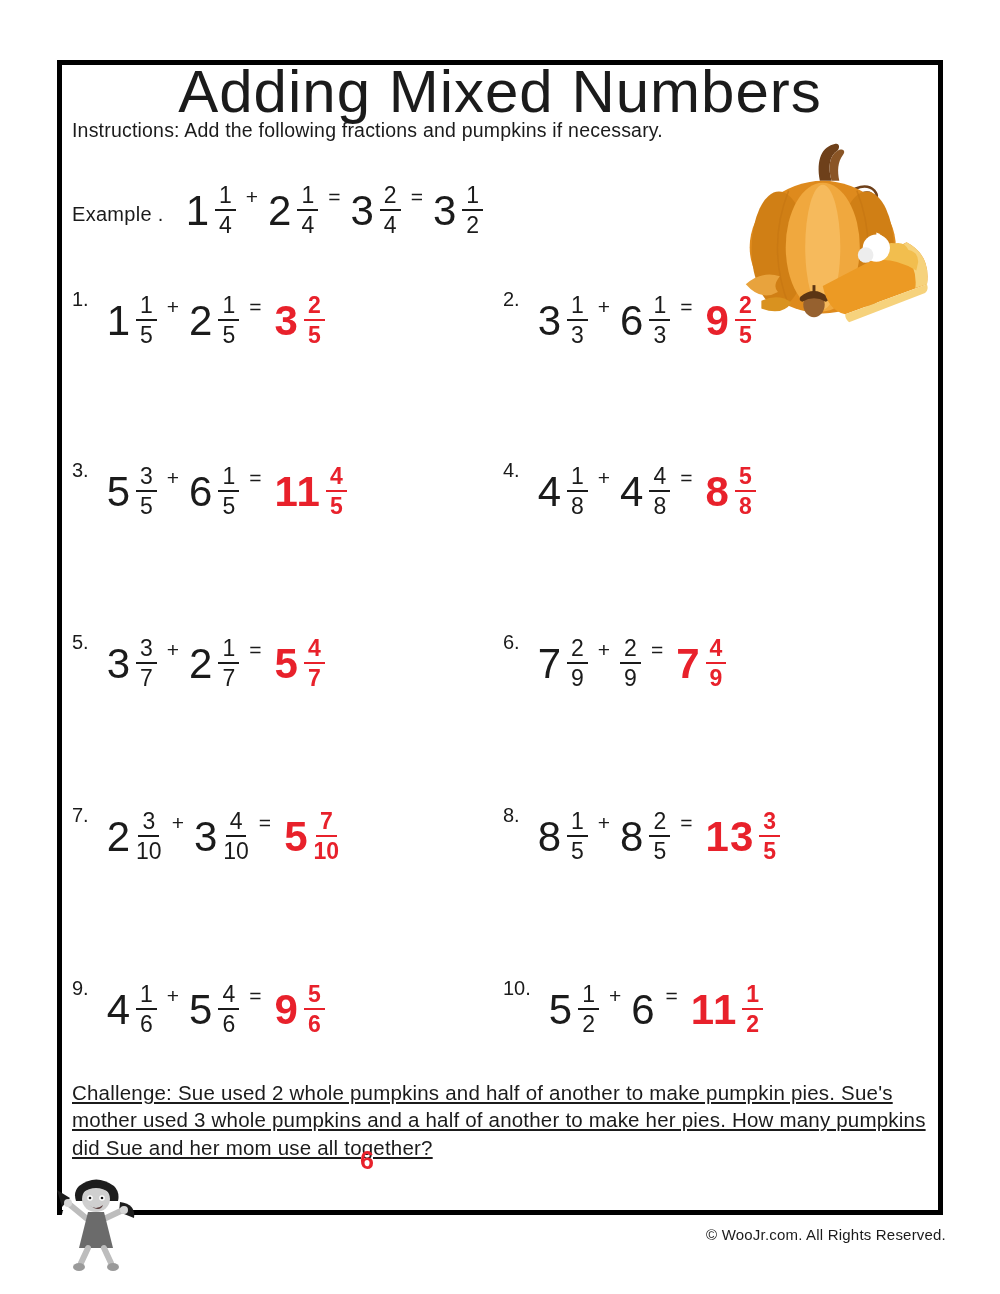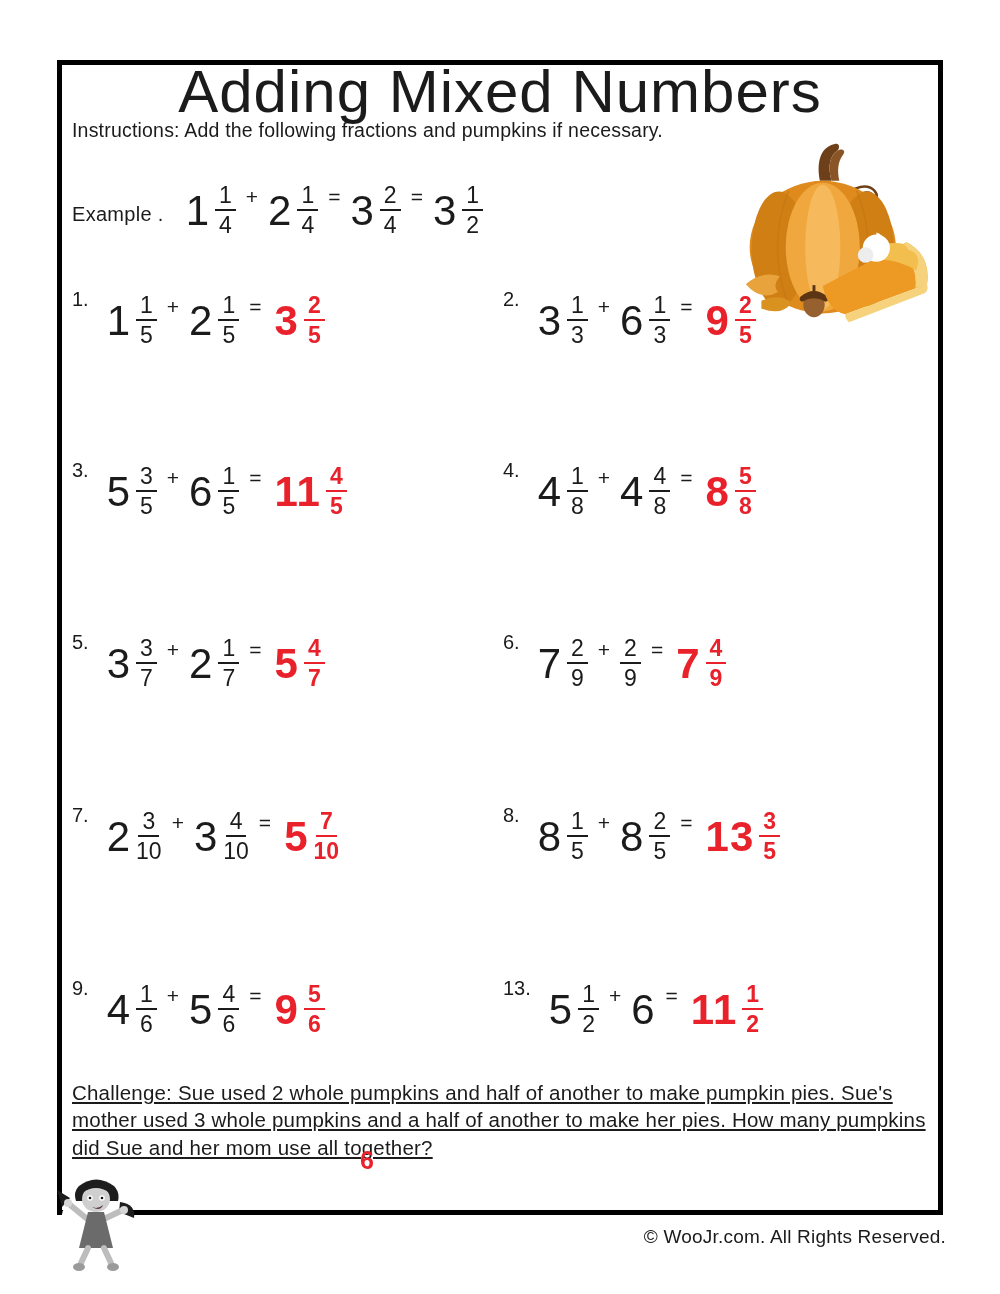--- a/index.html
+++ b/index.html
@@ -37,21 +37,21 @@
   .problem .expr{margin-top:6px;}
   .pos-1{left:72px;top:288px}  .pos-2{left:503px;top:288px}
   .pos-3{left:72px;top:459px}  .pos-4{left:503px;top:459px}
   .pos-5{left:72px;top:631px}  .pos-6{left:503px;top:631px}
   .pos-7{left:72px;top:804px}  .pos-8{left:503px;top:804px}
   .pos-9{left:72px;top:977px}  .pos-10{left:503px;top:977px}
 
   .challenge{position:absolute;left:72px;top:1079px;width:885px;font-size:20.5px;line-height:1.33;letter-spacing:.2px;text-decoration:underline;}
   .challenge-answer{position:absolute;left:360px;top:1146px;font-size:25px;font-weight:700;color:var(--answer-red,#e8212b);}
   .mascot{position:absolute;left:56px;top:1174px;width:82px;height:104px;z-index:5;}
-  .copyright{position:absolute;top:1226px;right:54px;font-size:19px;letter-spacing:.2px;}
+  .copyright{position:absolute;top:1226px;right:54px;font-size:15px;letter-spacing:.2px;}
 </style>
 </head>
 <body>
 
 <div class="page">
 
   <div class="sheet-border"></div>
 
   <h1 class="title">Adding Mixed Numbers</h1>
 
@@ -375,21 +375,21 @@
           <span class="mixed answer">
             <span class="whole">9</span>
             <span class="frac">
               <span class="num">5</span>
               <span class="den">6</span>
             </span>
           </span>
         </span>
       </div>
       <div class="problem pos-10">
-        <span class="plabel">13.</span>
+        <span class="plabel">10.</span>
         <span class="expr">
           <span class="mixed">
             <span class="whole">5</span>
             <span class="frac">
               <span class="num">1</span>
               <span class="den">2</span>
             </span>
           </span>
           <span class="op">+</span>
           <span class="mixed">

